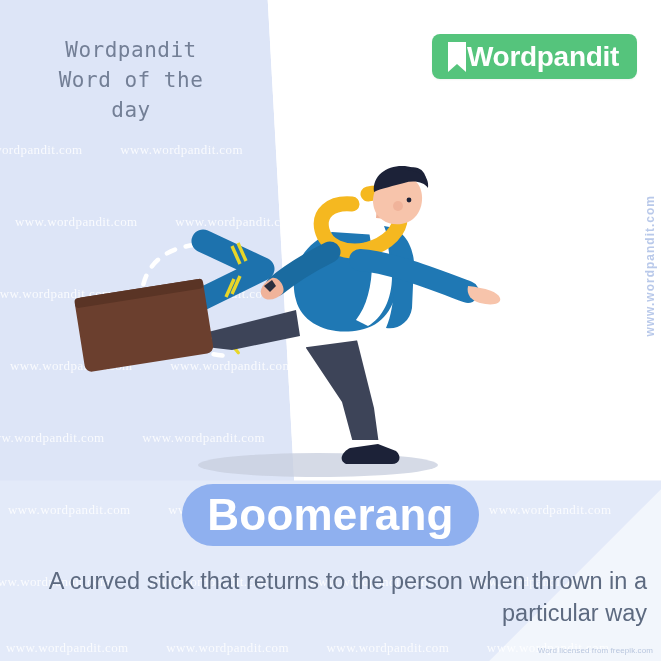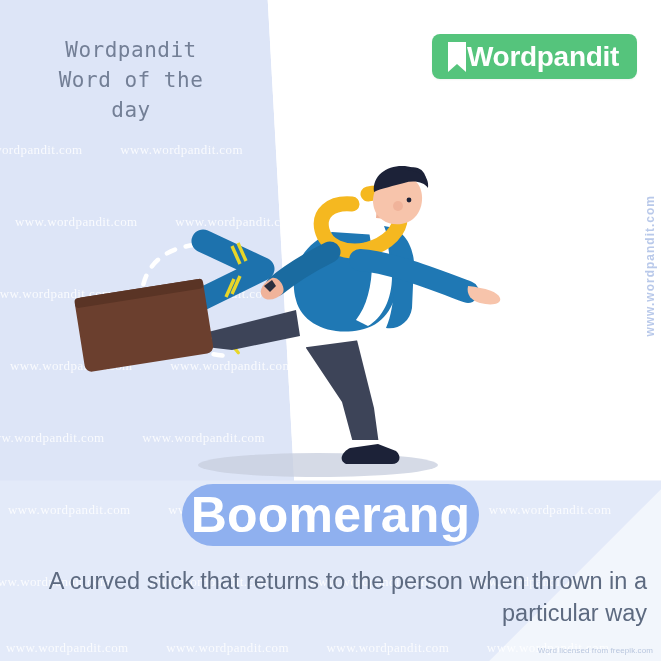--- a/index.html
+++ b/index.html
@@ -144,21 +144,21 @@
     width: 297px;
     height: 62px;
     background: #8fb0ef;
     border-radius: 34px;
     display: flex;
     align-items: center;
     justify-content: center;
   }
   .word-pill-text {
     color: #ffffff;
-    font-size: 50px;
+    font-size: 44px;
     font-weight: bold;
     letter-spacing: .2px;
     line-height: 1;
   }
 
   
   .definition {
     position: absolute;
     left: 14px;
     right: 14px;

